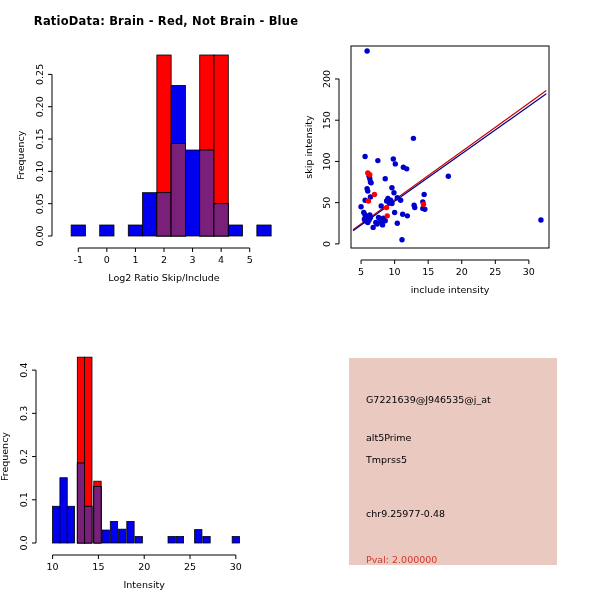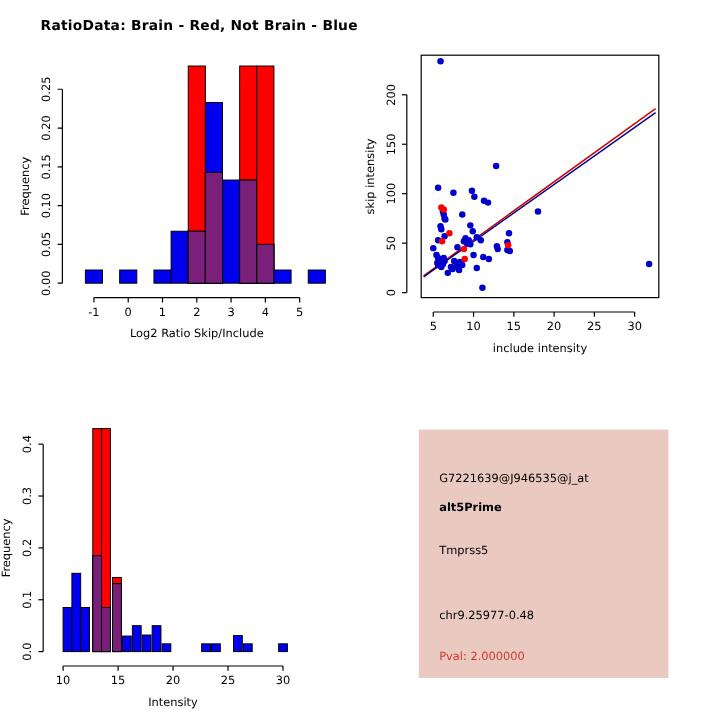--- a/index.html
+++ b/index.html
@@ -290,18 +290,18 @@
         <path d="M36 70.12643678160919 H32" class="axis-line"></path>
         <text x="29" y="70.12643678160919" class="tick-label" transform="rotate(-90 29 70.12643678160919)" text-anchor="middle" dominant-baseline="text-after-edge">0.4</text>
         <text x="8" y="156.5632183908046" class="ax-label" transform="rotate(-90 8 156.5632183908046)" text-anchor="middle">Frequency</text>
       </g>
   </svg>
 </div>
 
 <div class="panel" id="panel-info">
   <div id="info-box">
     <div class="info-line" style="top:36px;">G7221639@J946535@j_at</div>
-    <div class="info-line" style="top:60px;font-weight:bold;">alt5Prime</div>
+    <div class="info-line" style="top:74px;">alt5Prime</div>
     <div class="info-line" style="top:96px;">Tmprss5</div>
     <div class="info-line" style="top:150px;">chr9.25977-0.48</div>
-    <div class="info-line pval" style="top:184px;text-align:right;">Pval: 2.000000</div>
+    <div class="info-line pval" style="top:196px;text-align:right;">Pval: 2.000000</div>
   </div>
 </div>
 
 </body></html>

